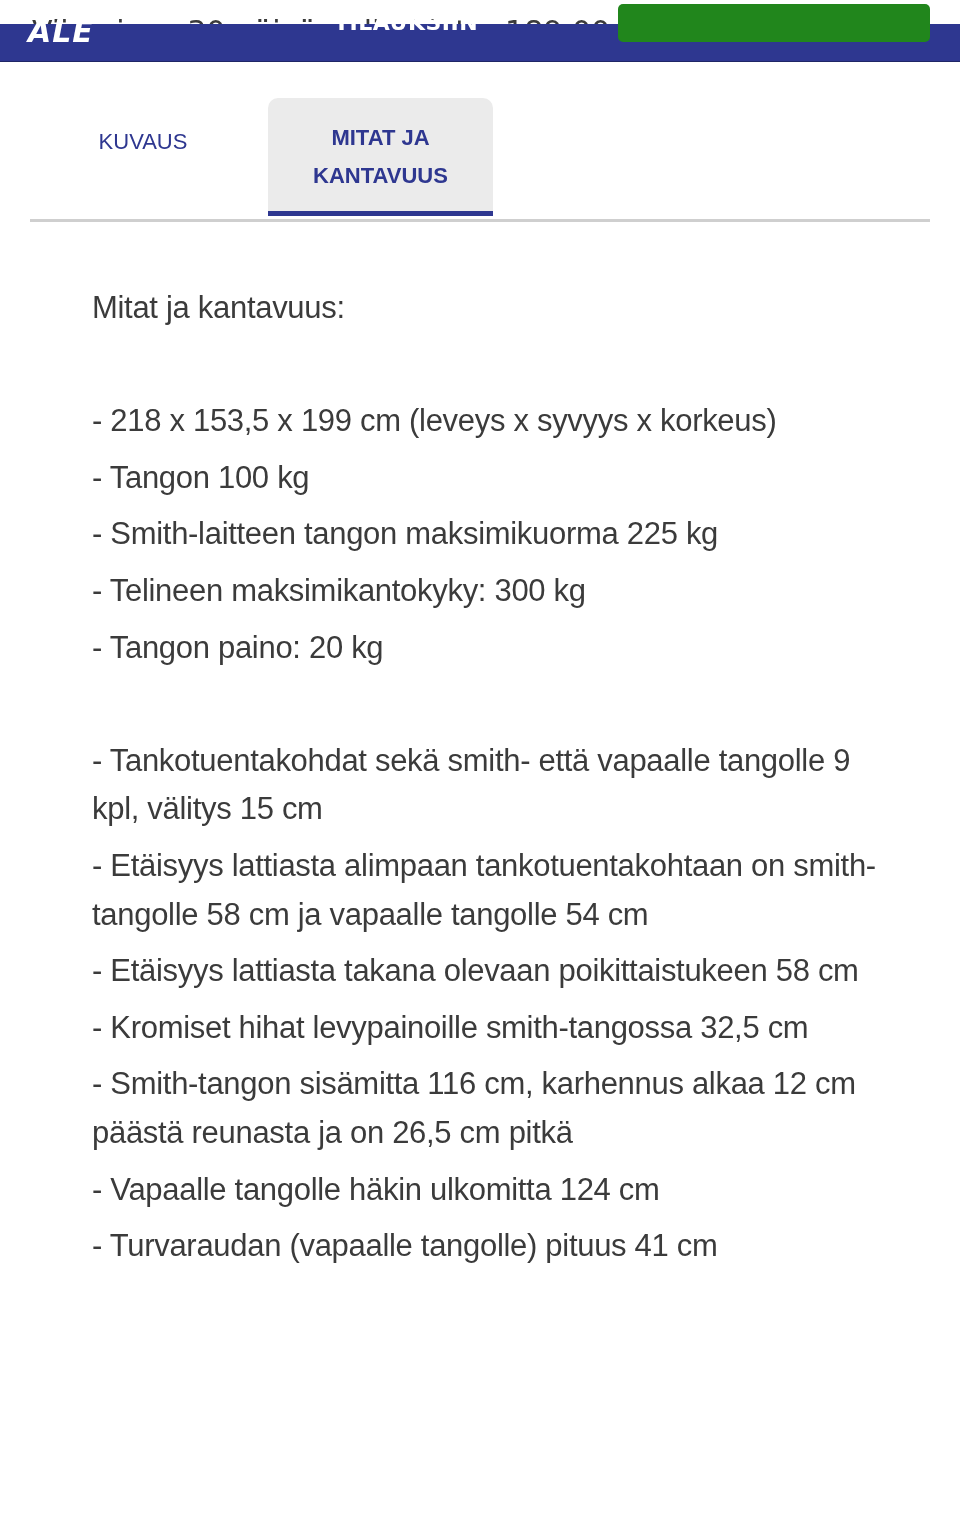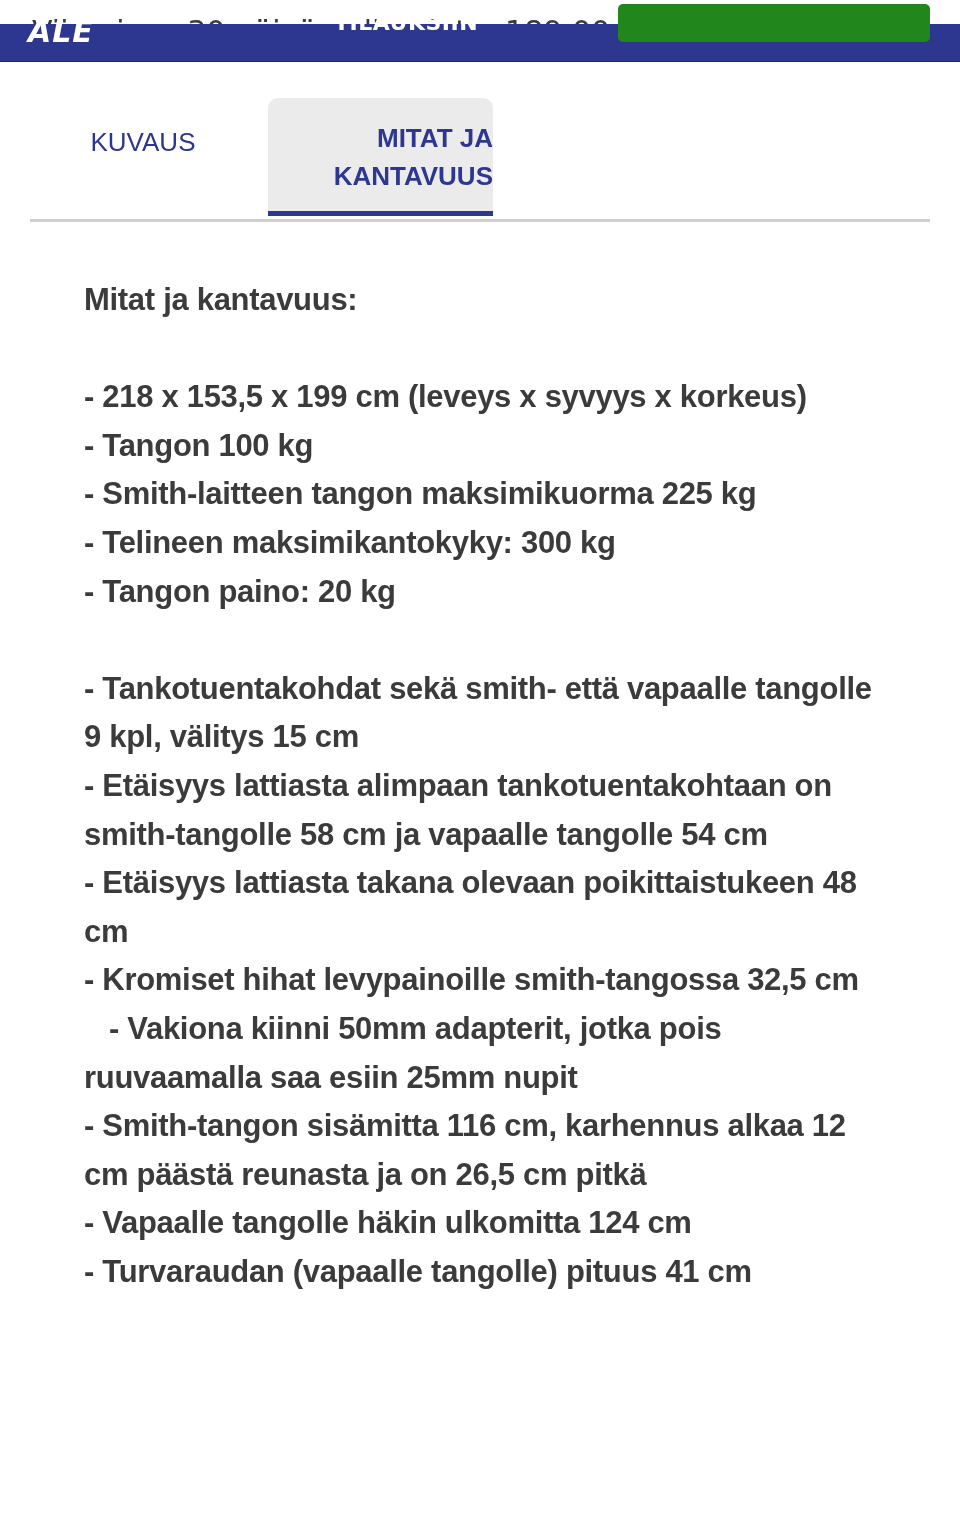--- a/index.html
+++ b/index.html
@@ -38,39 +38,38 @@
       position: absolute; left: 30px; top: 98px; width: 900px; height: 124px;
     }
     .tabs-line {
       position: absolute; left: 0; bottom: 0; width: 900px; height: 3px;
       background: #cfcfcf;
     }
     .tab {
       position: absolute; top: 0; height: 121px;
       display: flex; align-items: center; justify-content: center;
       text-align: center; color: #2e3790;
-      font-size: 26px; line-height: 38px;
+      font-size: 22px; line-height: 38px;
       font-family: "Liberation Sans", sans-serif;
       cursor: pointer;
     }
     .tab-kuvaus { left: 38px; width: 150px; align-items: flex-start; padding-top: 25px; height: 96px; }
     .tab-mitat {
       left: 238px; width: 225px; background: #ebebeb;
       border-radius: 10px 10px 0 0; font-weight: bold;
       border-bottom: 5px solid #2e3790; height: 118px; box-sizing: border-box;
       padding-top: 4px;
-      text-align: right;
     }
     .content {
       position: absolute; left: 84px; top: 276px; width: 810px;
       color: #3b3b3b; font-size: 31px; line-height: 48.6px;
       font-family: "Liberation Sans", sans-serif;
       letter-spacing: -0.3px;
     }
-    .content p { margin: 0; white-space: pre-wrap; font-weight: bold; }
+    .content p { margin: 8px; white-space: pre-wrap; }
     .spacer { height: 48.6px; }
   </style>
 </head>
 <body>
 
 <div class="clipped-price">Viimeisen 30 päivän alin hinta: 189,00 €</div>
 
 <div class="header">
   <div class="logo">ALE</div>
   <div class="header-link">TILAUKSIIN</div>
@@ -87,19 +86,18 @@
   <p>Mitat ja kantavuus:</p>
   <div class="spacer"></div>
   <p>- 218 x 153,5 x 199 cm (leveys x syvyys x korkeus)</p>
   <p>- Tangon 100 kg</p>
   <p>- Smith-laitteen tangon maksimikuorma 225 kg</p>
   <p>- Telineen maksimikantokyky: 300 kg</p>
   <p>- Tangon paino: 20 kg</p>
   <div class="spacer"></div>
   <p>- Tankotuentakohdat sekä smith- että vapaalle tangolle 9 kpl, välitys 15 cm</p>
   <p>- Etäisyys lattiasta alimpaan tankotuentakohtaan on smith-tangolle 58 cm ja vapaalle tangolle 54 cm</p>
-  <p>- Etäisyys lattiasta takana olevaan poikittaistukeen 48 cm</p>
+  <p>- Etäisyys lattiasta takana olevaan poikittaistukeen 58 cm</p>
   <p>- Kromiset hihat levypainoille smith-tangossa 32,5 cm</p>
-  <p>   - Vakiona kiinni 50mm adapterit, jotka pois ruuvaamalla saa esiin 25mm nupit</p>
   <p>- Smith-tangon sisämitta 116 cm, karhennus alkaa 12 cm päästä reunasta ja on 26,5 cm pitkä</p>
   <p>- Vapaalle tangolle häkin ulkomitta 124 cm</p>
   <p>- Turvaraudan (vapaalle tangolle) pituus 41 cm</p>
 </div>
 
 </body></html>

